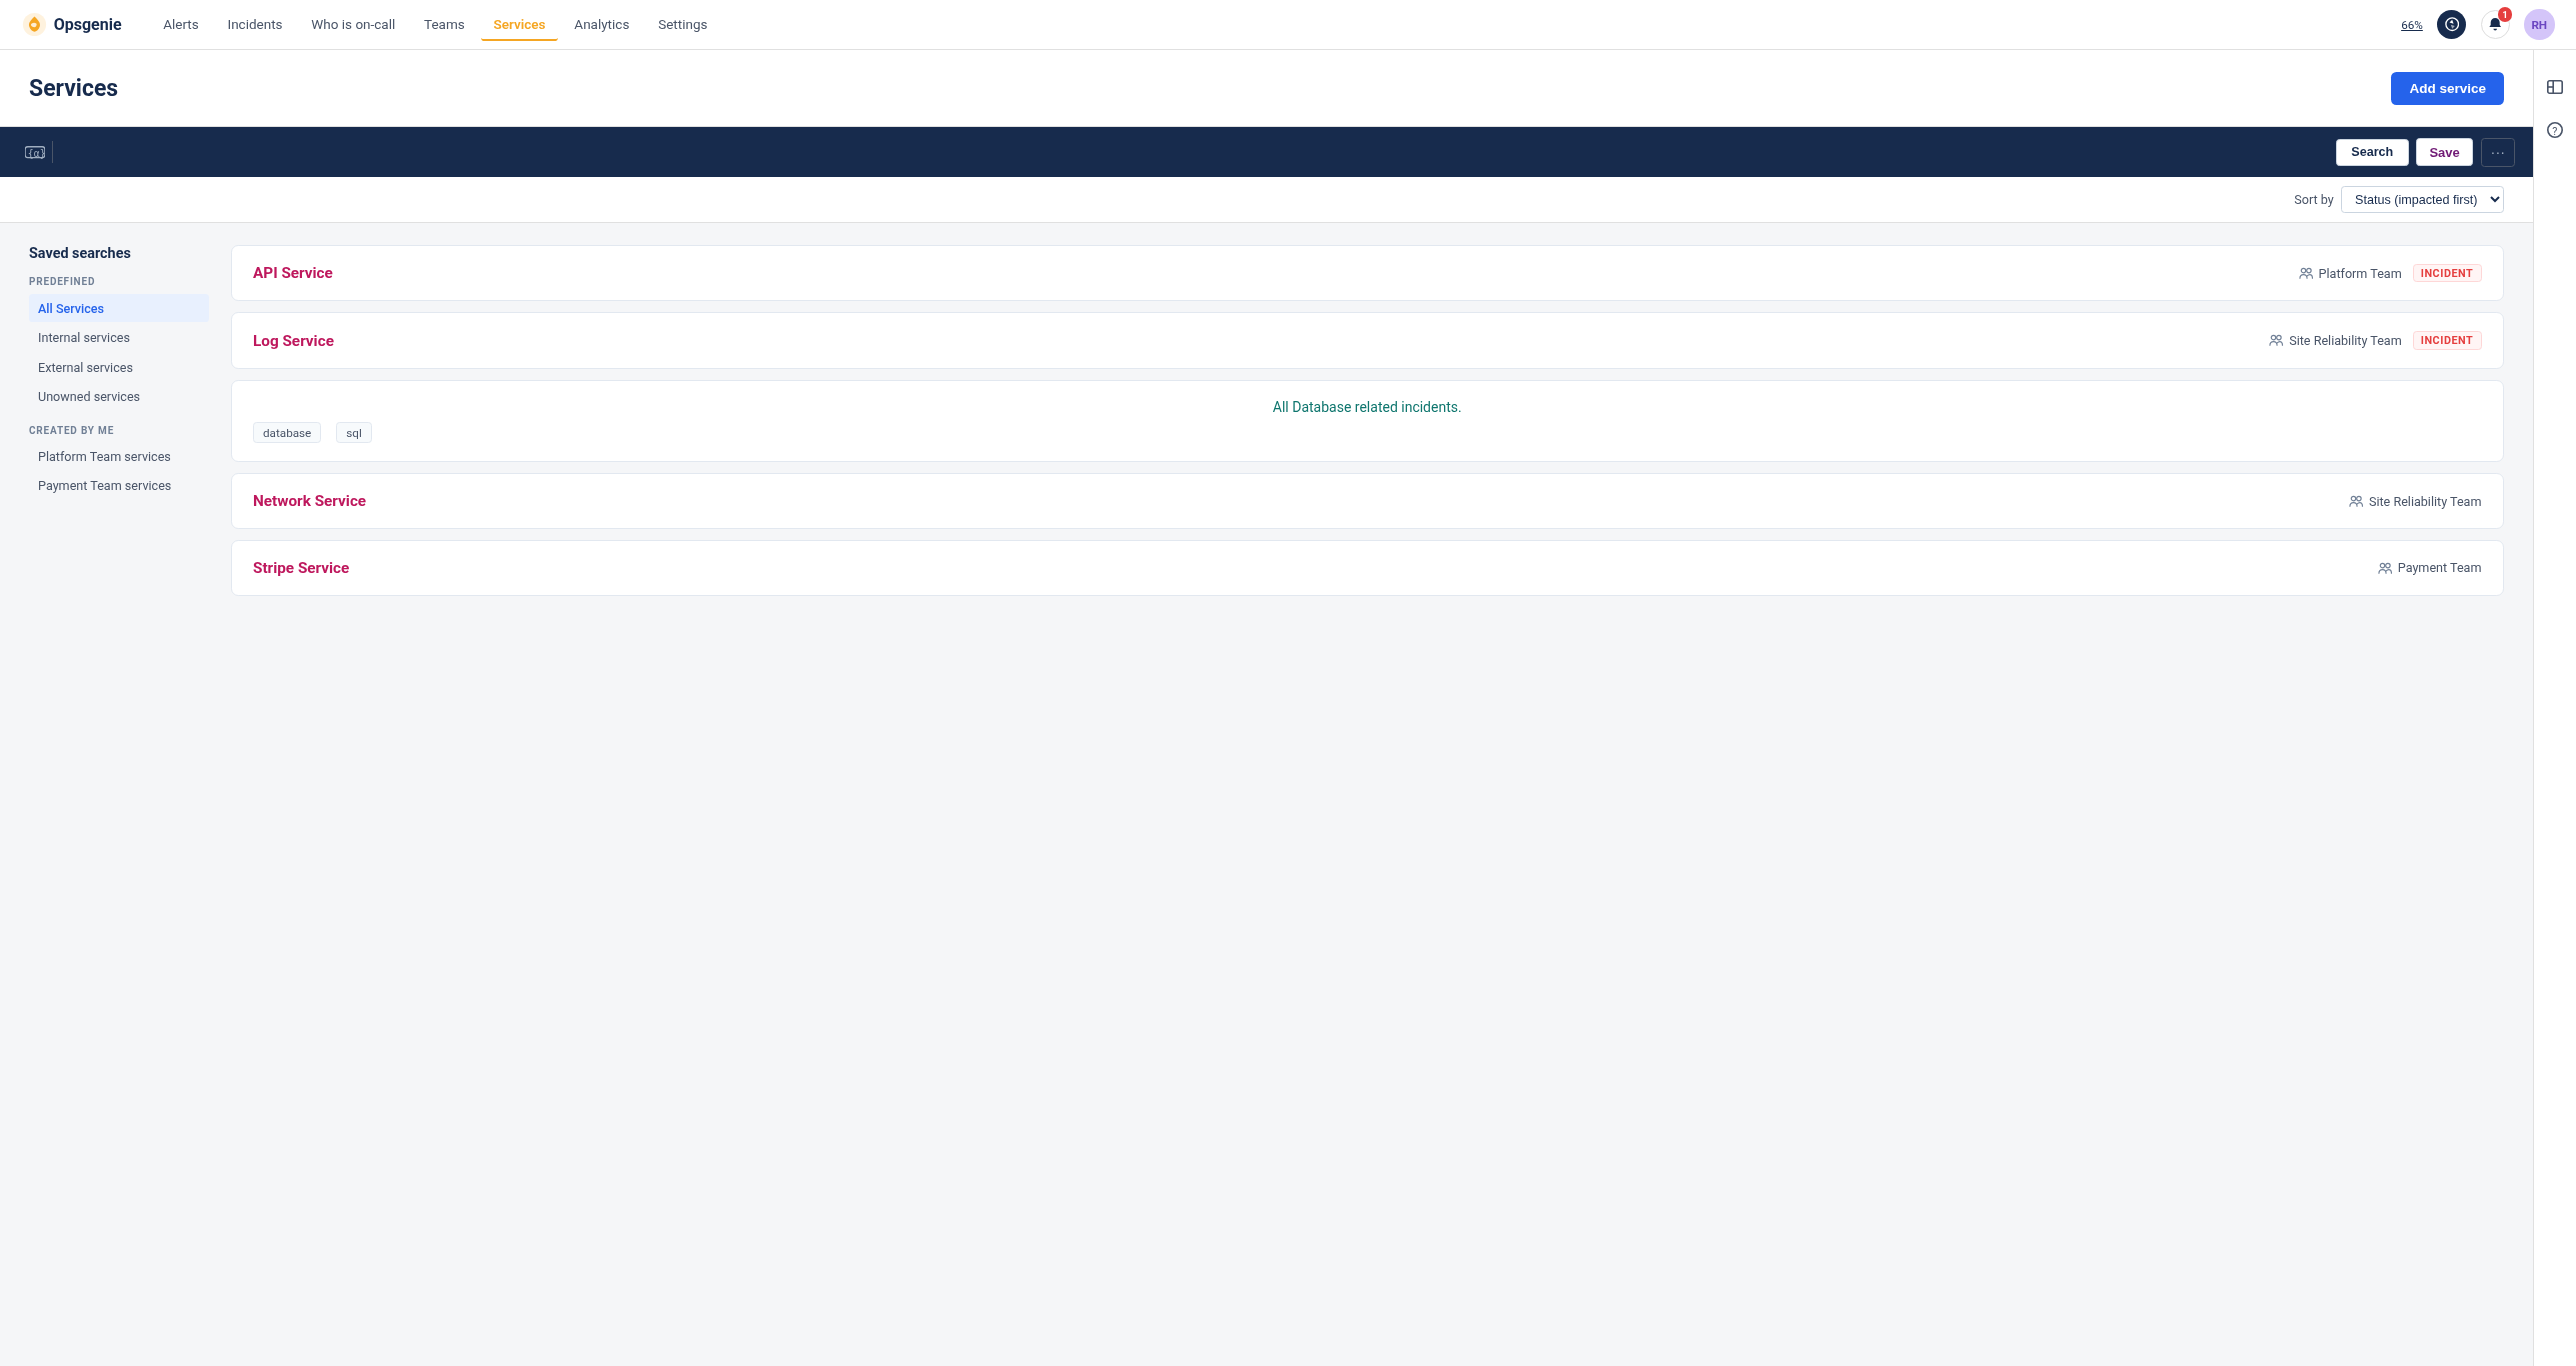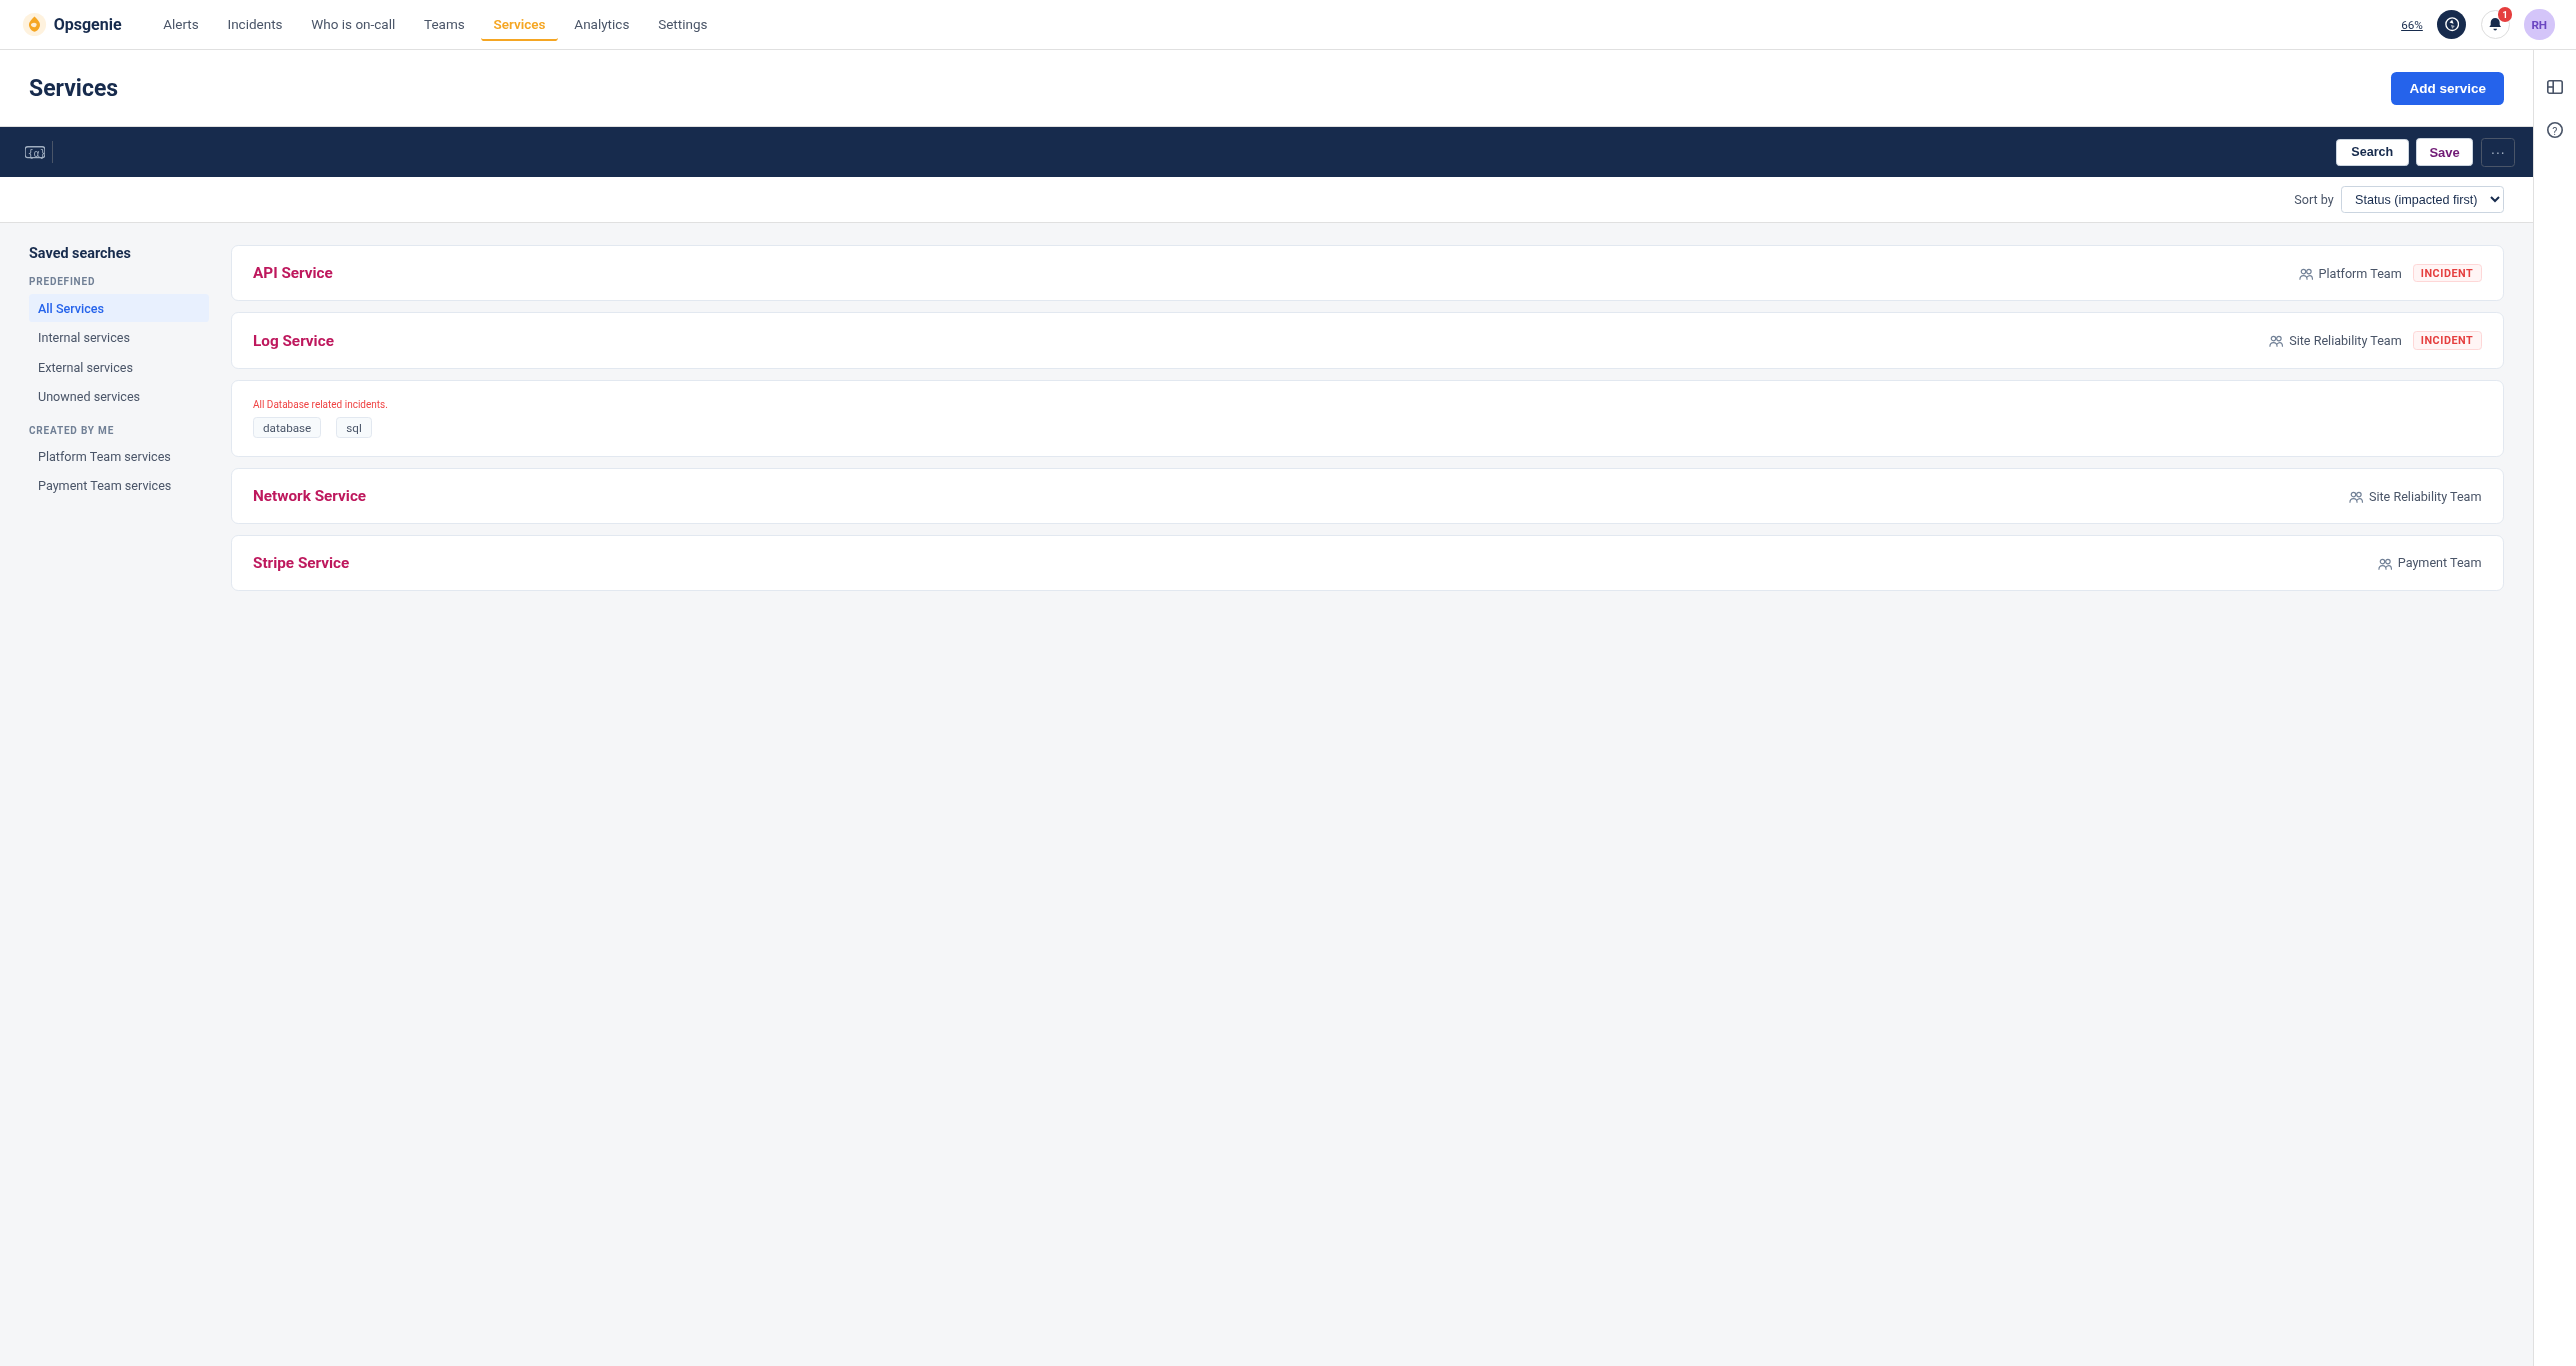--- a/index.html
+++ b/index.html
@@ -314,38 +314,39 @@
       font-weight: 700;
       color: #be185d;
     }
     .service-meta {
       display: flex;
       align-items: center;
       gap: 10.8px;
     }
     .service-team {
       display: flex;
-      align-items: flex-end;
+      align-items: center;
       gap: 5.4px;
       color: #4a5568;
       font-size: 12.6px;
     }
     .incident-badge {
       background: #fff5f5;
       color: #e53e3e;
       border: 0.9px solid #fed7d7;
       padding: 1.8px 7.2px;
       border-radius: 3.6px;
       font-size: 10.8px;
       font-weight: 700;
       letter-spacing: 0.05em;
     }
     .service-desc {
-      color: #ef4444;
-      font-size: 10px;
+      color: #0f766e;
+      font-size: 14px;
+      text-align: center;
     }
     .service-tags {
       display: flex;
       gap: 15px;
     }
     .tag {
       background: #f7fafc;
       border: 0.9px solid #e2e8f0;
       padding: 2.7px 9px;
       border-radius: 3.6px;

